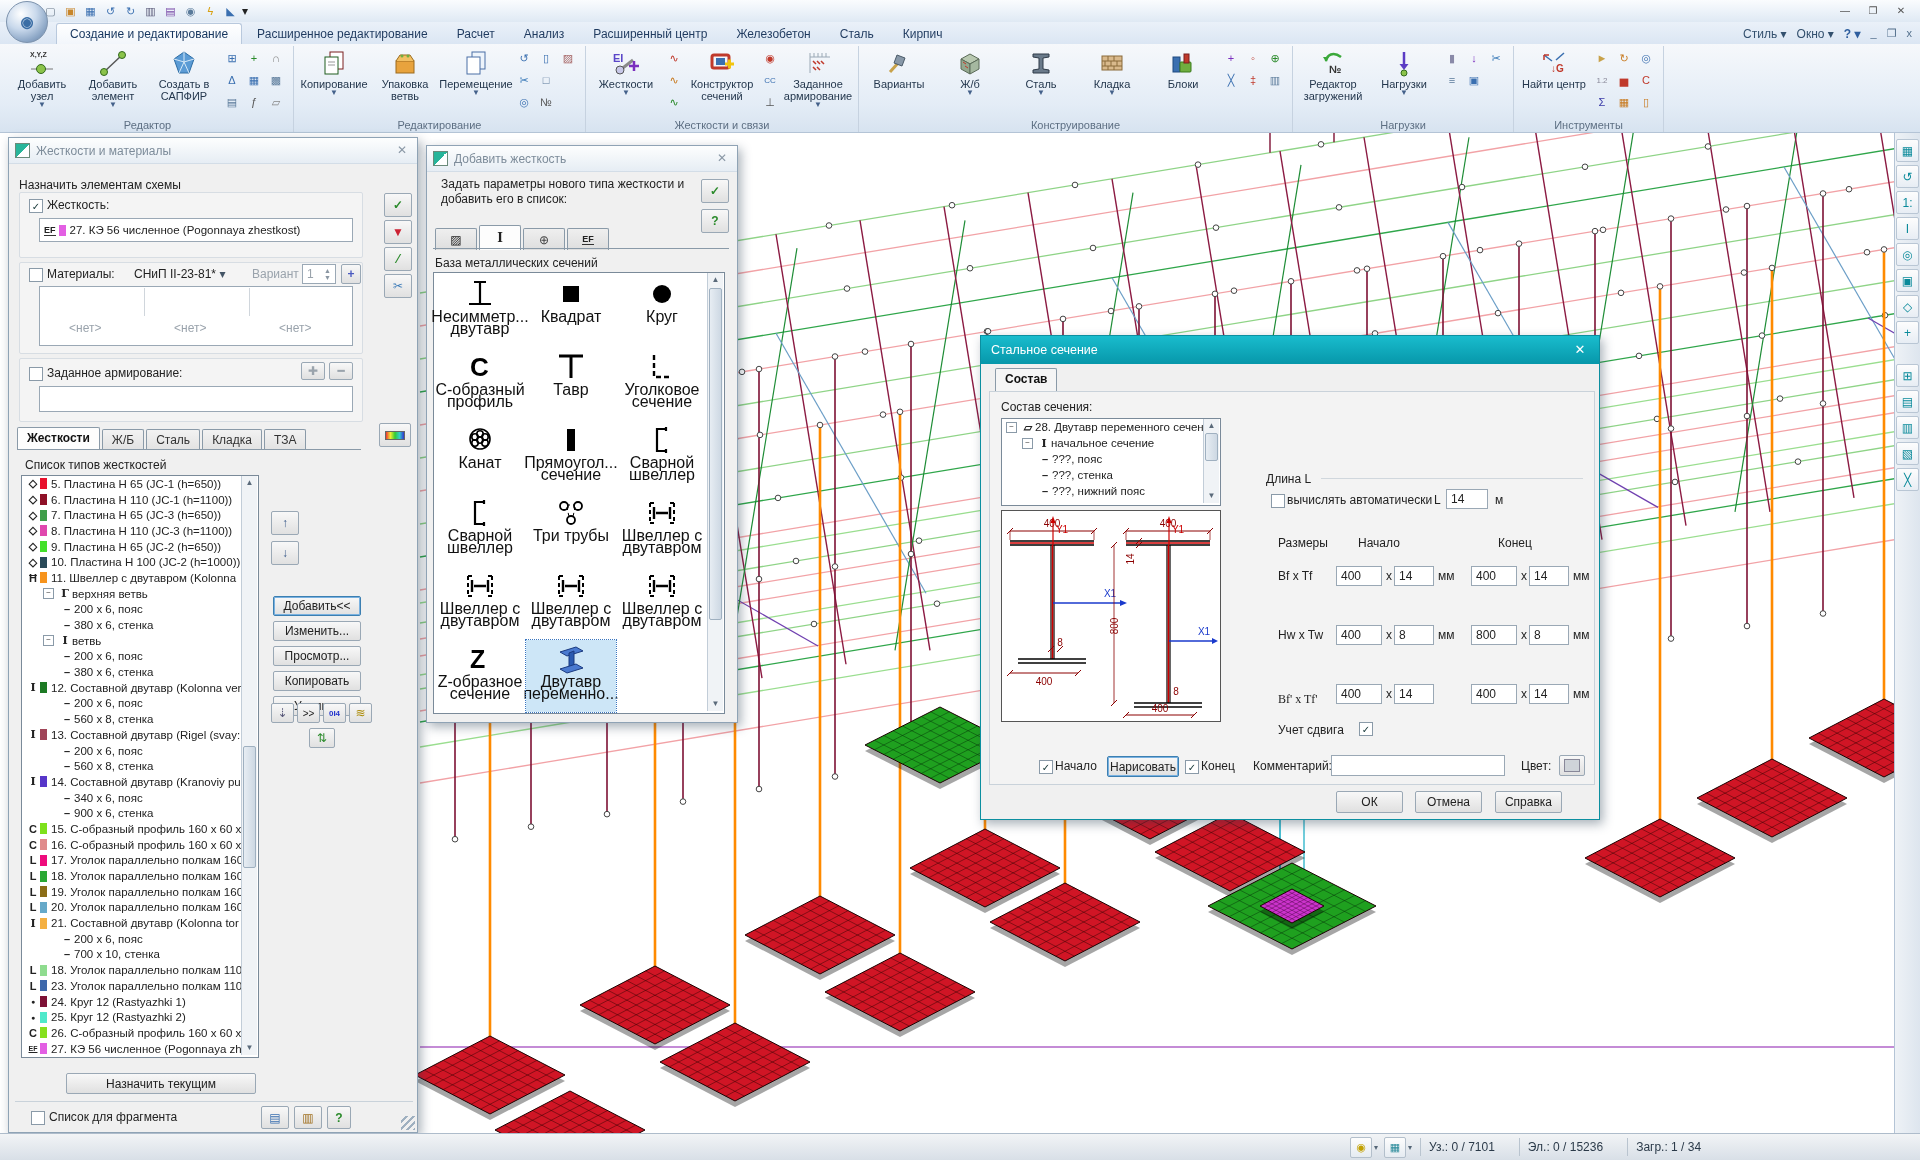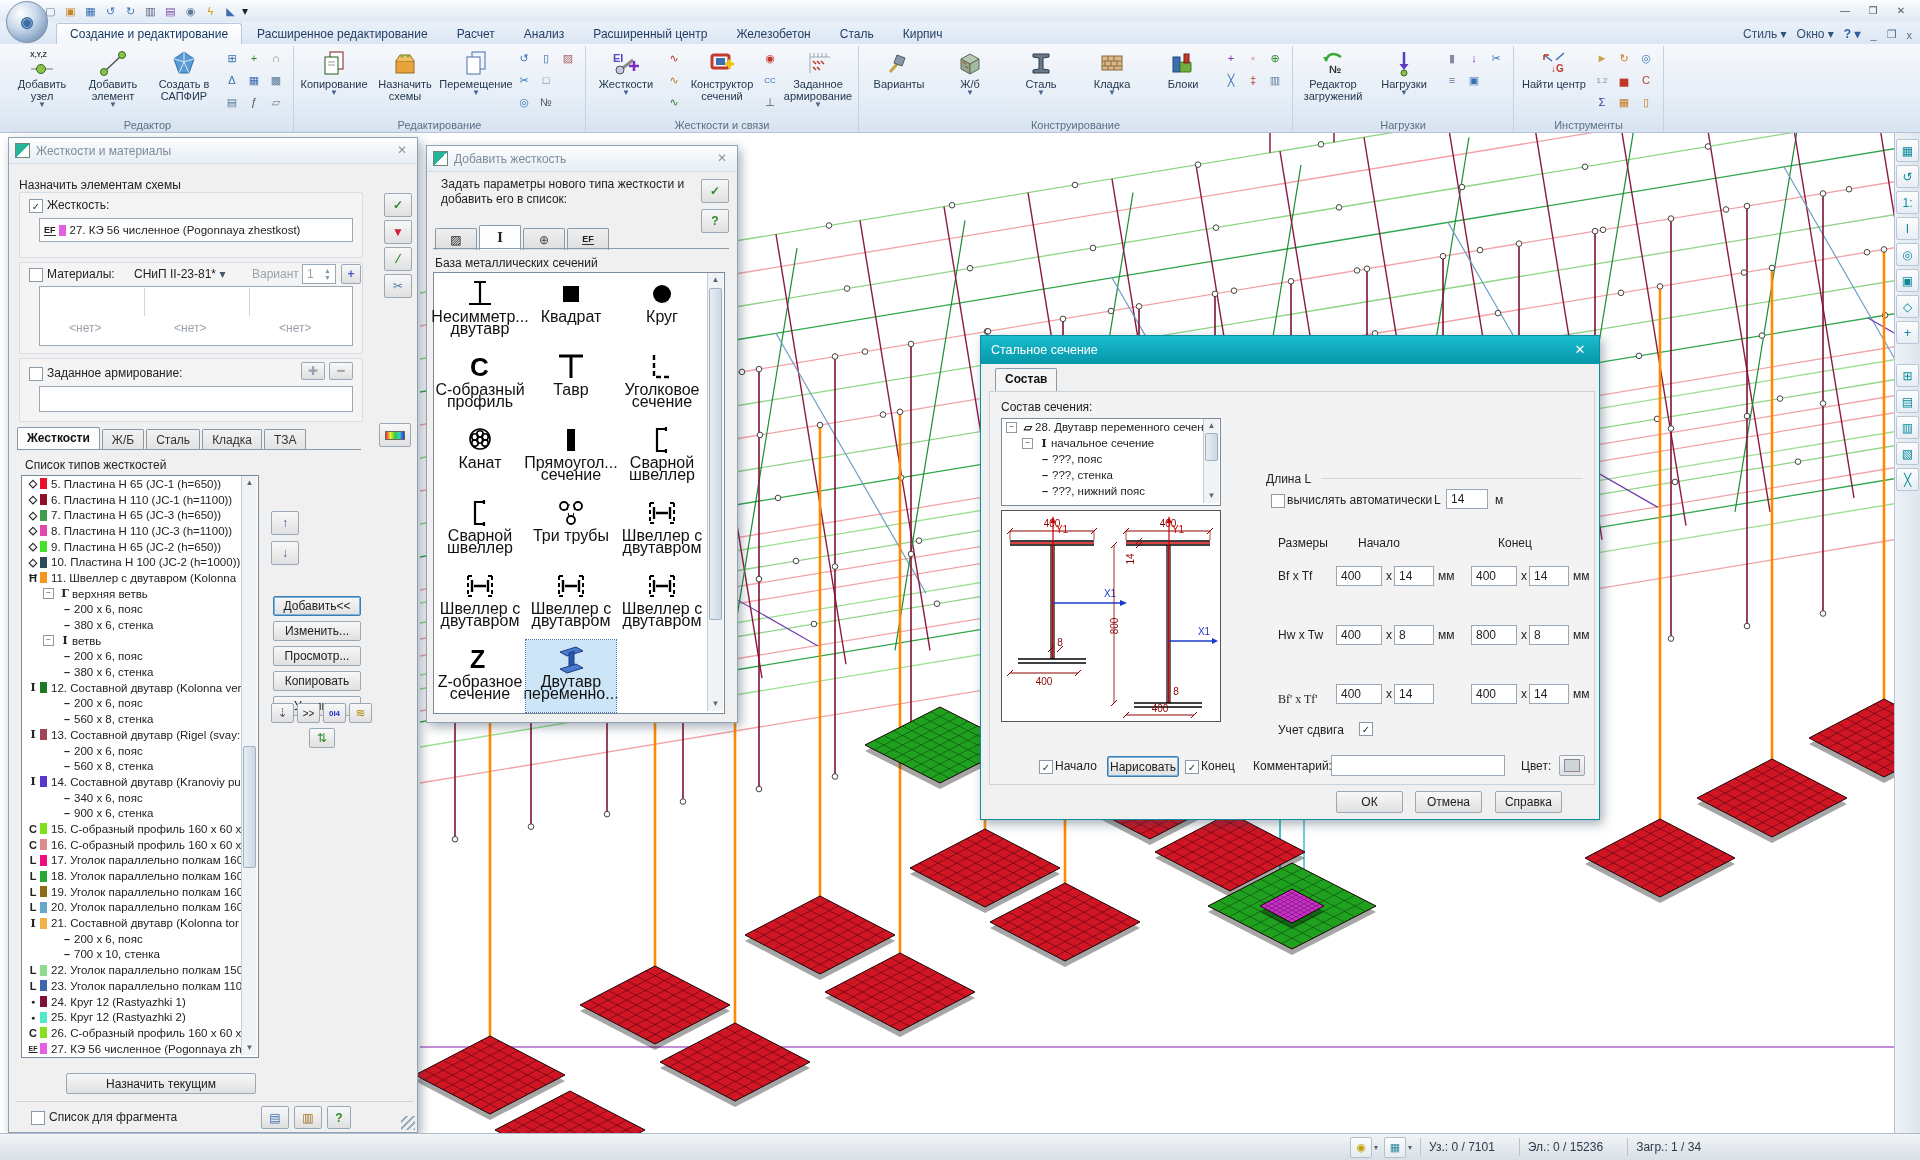--- a/index.html
+++ b/index.html
@@ -13,21 +13,21 @@
   .app-title{position:absolute;left:0;right:0;text-align:center;font-size:12px;color:#2b2b2b;pointer-events:none;}
   .winbtns{margin-left:auto;display:flex;gap:2px;margin-right:6px;}
   .winbtn{width:26px;height:16px;text-align:center;font-size:10px;color:#555;line-height:16px;}
   .tabrow{position:absolute;left:0;top:22px;width:1920px;height:22px;
     background:linear-gradient(#eaf1f9,#dbe6f3);display:flex;align-items:flex-end;padding-left:56px;box-sizing:border-box;}
   .logo{position:absolute;left:6px;top:1px;width:40px;height:40px;border-radius:50%;z-index:30;
     background:radial-gradient(circle at 35% 30%,#ffffff,#c9d9ec 40%,#8fa9c8 70%,#5d7a9e);border:1px solid #7d93ad;
     display:flex;align-items:center;justify-content:center;color:#3b6ea5;font-weight:bold;font-size:15px;}
   .rtab{padding:3px 13px 3px;margin-right:1px;color:#1f3a5f;white-space:nowrap;border:1px solid transparent;border-bottom:none;}
   .rtab.active{background:linear-gradient(#ffffff,#f2f6fb);border-color:#b9c9dd;border-radius:3px 3px 0 0;color:#15355e;}
-  .tabrow-right{margin-left:auto;display:flex;align-items:flex-end;gap:10px;margin-right:8px;color:#33506e;padding-bottom:3px;}
+  .tabrow-right{margin-left:auto;display:flex;align-items:flex-start;gap:10px;margin-right:8px;color:#33506e;padding-bottom:3px;}
   .tabrow-right .mini{color:#55718e;font-size:11px;}
   .ribbon{position:absolute;left:0;top:44px;width:1920px;height:89px;box-sizing:border-box;
     background:linear-gradient(#f6f8fb,#e3ecf6 70%,#d7e3f0);border-bottom:1px solid #b4c4d6;display:flex;padding:2px 0 0 2px;}
   .rgroup{position:relative;border-right:1px solid #c6d2e0;padding:2px 7px 15px 7px;display:flex;align-items:flex-start;gap:5px;}
   .rgroup-label{position:absolute;left:0;right:0;bottom:1px;text-align:center;font-size:11px;color:#5d6f83;}
   .bigbtn{width:66px;min-width:52px;display:flex;flex-direction:column;align-items:center;text-align:center;
     font-size:11px;color:#24374d;line-height:12px;padding:1px 0;border-radius:3px;}
   .bigbtn svg{width:28px;height:28px;margin-bottom:1px;}
   .dd{color:#44618a;font-size:8px;line-height:6px;}
   .sgrid{display:flex;gap:2px;}
@@ -205,21 +205,21 @@
         <div>Копирование</div>
         <div class="dd">▼</div>
       </div>
       <div class="bigbtn">
         <svg viewBox="0 0 28 28">
           <rect x="5" y="12" width="18" height="12" fill="#e8a33d" stroke="#9c6b1e"></rect>
           <path d="M5 12 L9 6 L19 6 L23 12" fill="#f2c063" stroke="#9c6b1e"></path>
           <circle cx="11" cy="7" r="1.5" fill="#6fae3f"></circle>
           <circle cx="17" cy="7" r="1.5" fill="#6fae3f"></circle>
         </svg>
-        <div>Назначить схемы</div>
+        <div>Упаковка ветвь</div>
       </div>
       <div class="bigbtn">
         <svg viewBox="0 0 28 28">
           <rect x="10" y="3" width="13" height="17" fill="#eef4fb" stroke="#4a6fa5"></rect>
           <rect x="5" y="8" width="13" height="17" fill="#fff" stroke="#4a6fa5"></rect>
         </svg>
         <div>Перемещение</div>
         <div class="dd">▼</div>
       </div>
       <div class="sgrid">
@@ -1169,21 +1169,21 @@
         <span class="lic ">–</span>
         <span>200 x 6, пояс</span>
       </div>
       <div class="lrow" style="padding-left: 38px;">
         <span class="lic ">–</span>
         <span>700 x 10, стенка</span>
       </div>
       <div class="lrow" style="padding-left: 4px;">
         <span class="lic ">L</span>
         <span class="chip" style="background: rgb(143, 220, 143);"></span>
-        <span>22. Уголок параллельно полкам 150</span>
+        <span>18. Уголок параллельно полкам 110</span>
       </div>
       <div class="lrow" style="padding-left: 4px;">
         <span class="lic ">L</span>
         <span class="chip" style="background: rgb(62, 104, 171);"></span>
         <span>23. Уголок параллельно полкам 110</span>
       </div>
       <div class="lrow" style="padding-left: 4px;">
         <span class="lic " style="font-size: 7px;">●</span>
         <span class="chip" style="background: rgb(125, 17, 54);"></span>
         <span>24. Круг 12 (Rastyazhki 1)</span>

